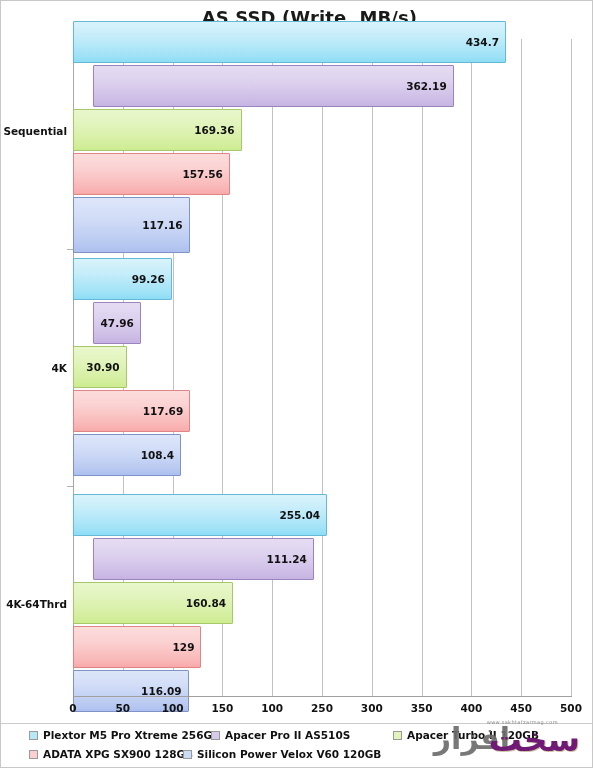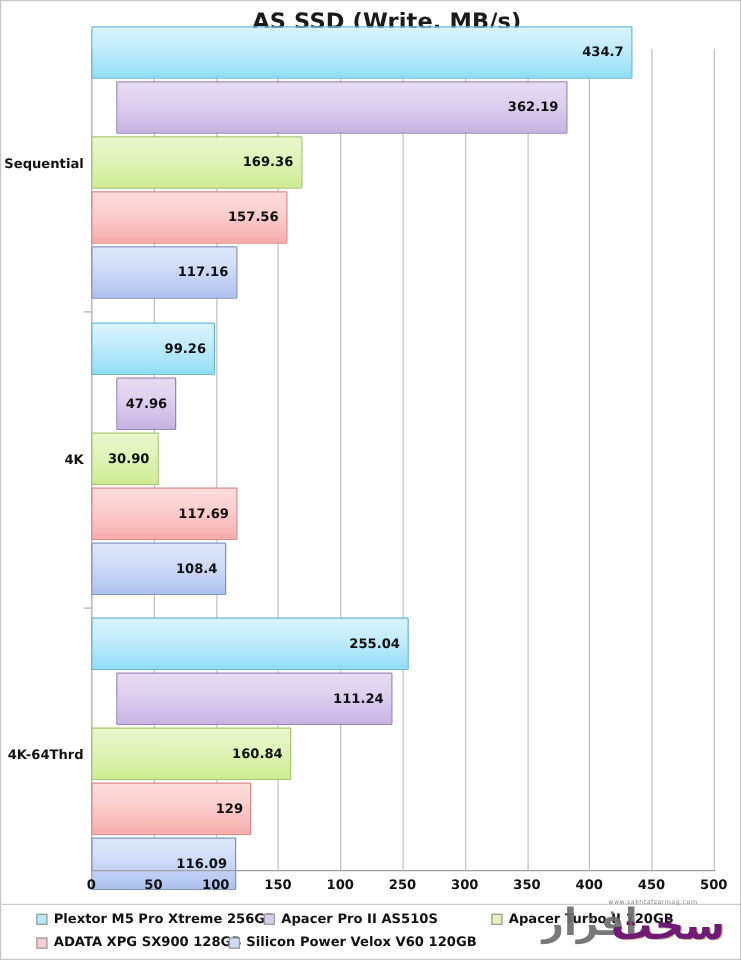--- a/index.html
+++ b/index.html
@@ -224,21 +224,21 @@
         </div>
         <div class="bar s1" style="top: 26.1667px; height: 42px; width: 360.741px;">
           <span class="bar-label">362.19</span>
         </div>
         <div class="bar s2" style="top: 70.1667px; height: 42px; width: 168.683px;">
           <span class="bar-label">169.36</span>
         </div>
         <div class="bar s3" style="top: 114.167px; height: 42px; width: 156.93px;">
           <span class="bar-label">157.56</span>
         </div>
-        <div class="bar s4" style="top: 158.167px; height: 42px; width: 116.691px;">
+        <div class="bar s4" style="top: 158.167px; height: 56px; width: 116.691px;">
           <span class="bar-label">117.16</span>
         </div>
         <div class="bar s0" style="top: 218.5px; height: 42px; width: 98.863px;">
           <span class="bar-label">99.26</span>
         </div>
         <div class="bar s1" style="top: 262.5px; height: 42px; width: 47.7682px;">
           <span class="bar-label">47.96</span>
         </div>
         <div class="bar s2" style="top: 306.5px; height: 42px; width: 53.5748px;">
           <span class="bar-label">30.90</span>

